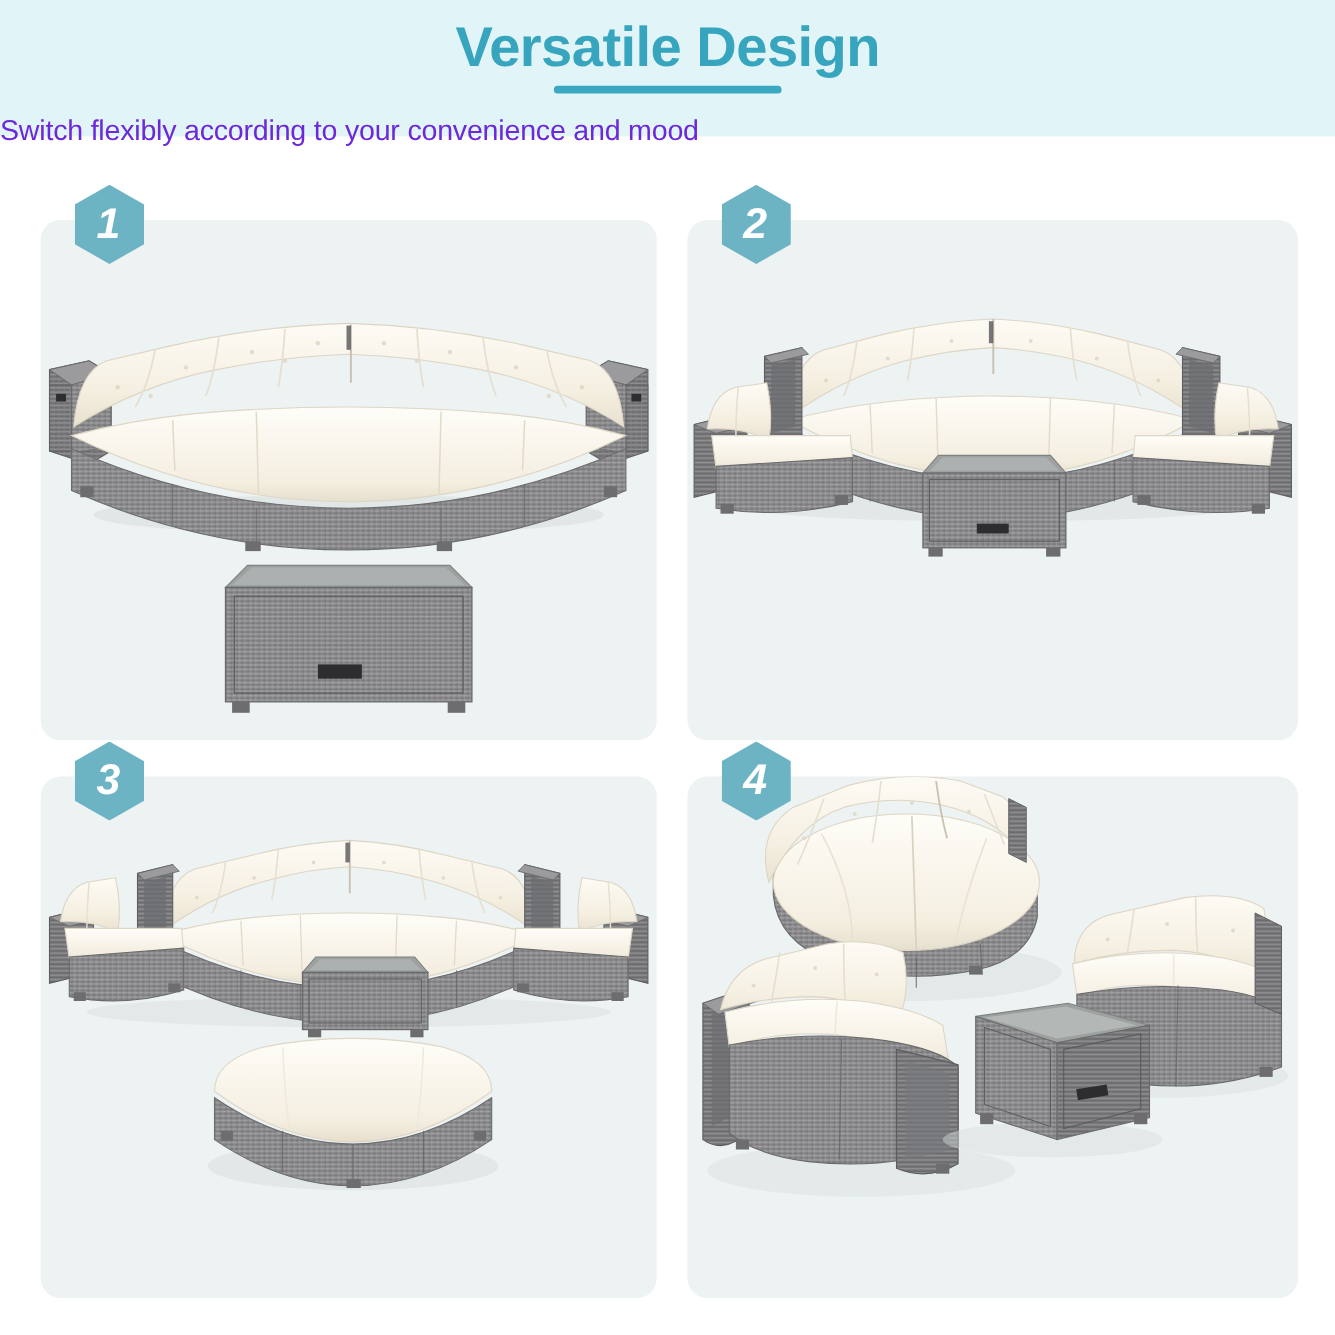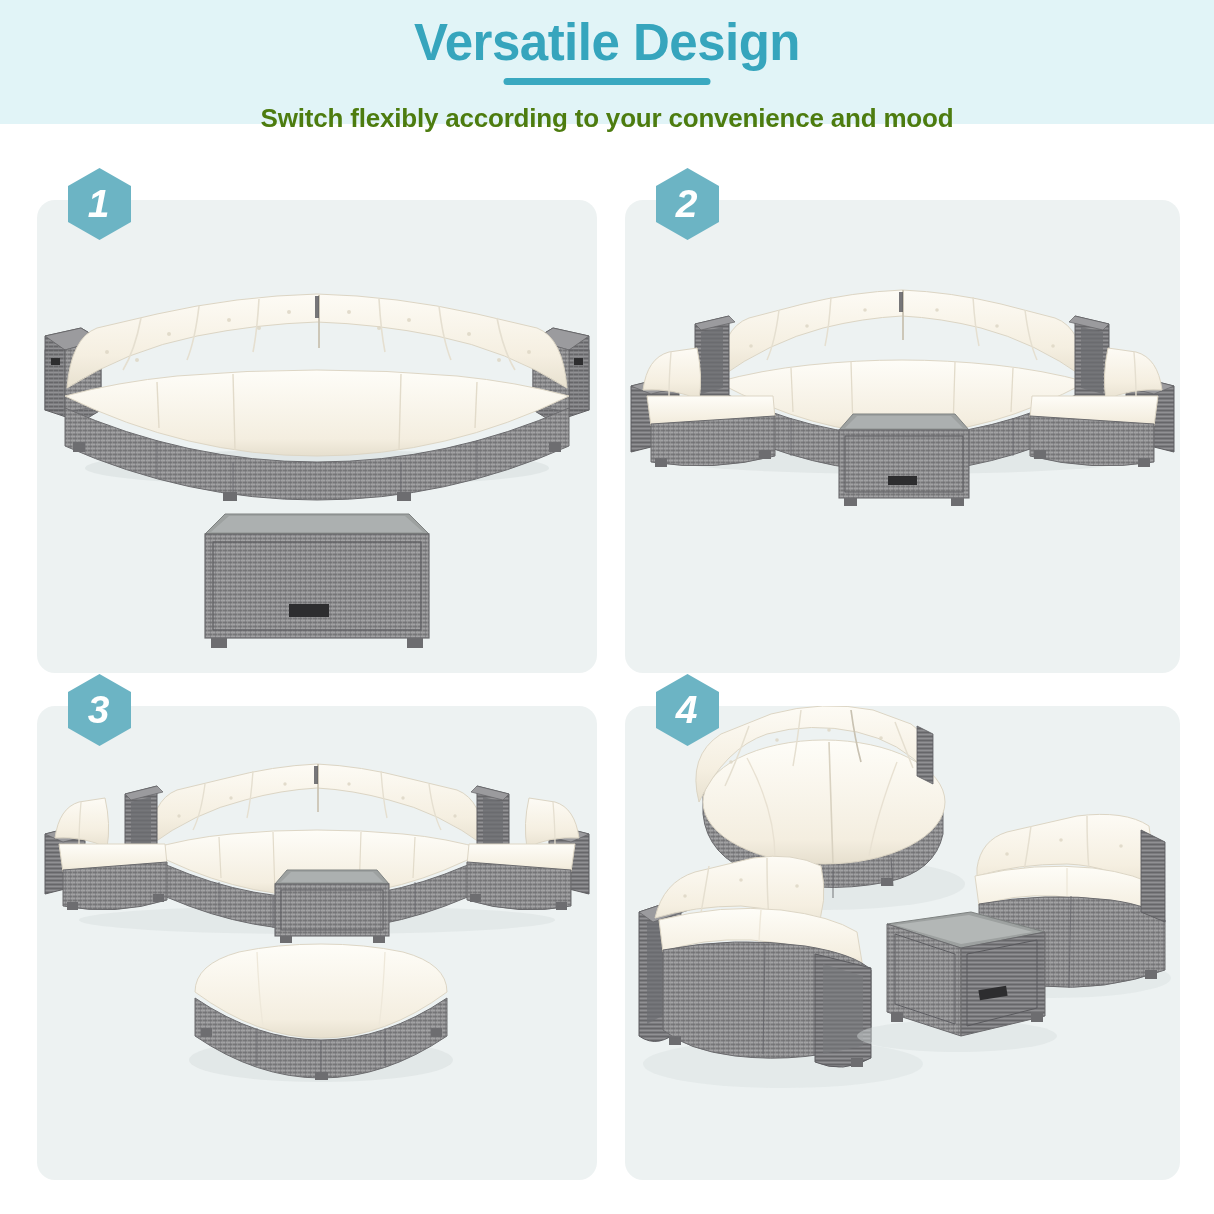--- a/index.html
+++ b/index.html
@@ -20,22 +20,22 @@
     text-align:center;
     font-size:51px; font-weight:bold; color:#36a5bd;
     letter-spacing:-0.5px; line-height:1.05;
   }
   #header-rule {
     position:absolute; left:50%; transform:translateX(-50%); top:78px;
     width:207px; height:7px; border-radius:4px; background:#3aa8c0;
   }
   #header-sub {
     position:absolute; left:0; top:103px; width:1214px;
-    text-align:center;
-    font-size:26px; font-weight:bold; color:#4d7c0f;
+    text-align:left;
+    font-size:26px; font-weight:normal; color:#6d28d9;
     letter-spacing:-0.2px;
   }
 
   
   .panel {
     position:absolute;
     background:#edf2f2;
     border-radius:18px;
     overflow:visible;
   }

